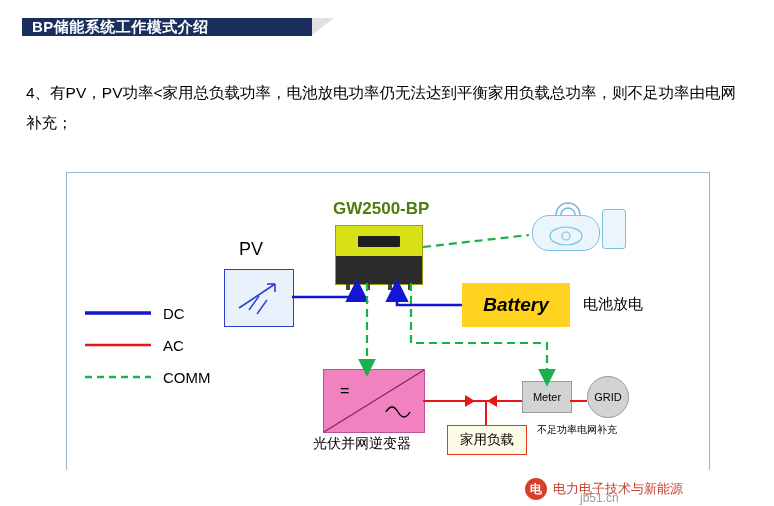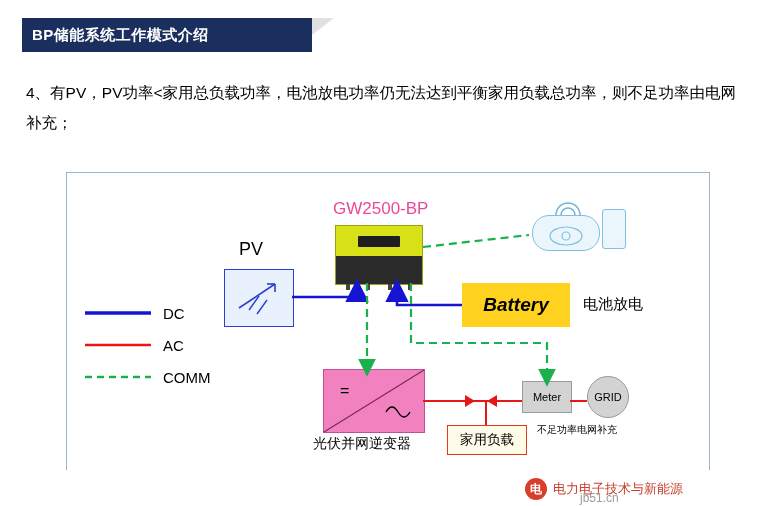--- a/index.html
+++ b/index.html
@@ -6,21 +6,21 @@
   body{
     width:774px;height:506px;
     background:#ffffff;
     font-family:"Liberation Sans","DejaVu Sans",sans-serif;
     position:relative;
     overflow:hidden;
   }
   
   .banner{
     position:absolute;left:22px;top:18px;
-    width:290px;height:34px;
+    width:290px;height:18px;
     background:#1b2f5e;
     display:flex;align-items:center;
   }
   .banner-text{
     color:#ffffff;font-size:15px;font-weight:bold;
     margin-left:10px;letter-spacing:0.5px;
     white-space:nowrap;
   }
   .banner-tail{
     position:absolute;left:312px;top:18px;
@@ -46,21 +46,21 @@
   
   .abs{position:absolute;}
   .lbl{position:absolute;font-size:14px;color:#000;white-space:nowrap;font-family:Liberation Serif, serif;}
   
   .pv-box{
     position:absolute;left:157px;top:96px;width:68px;height:56px;
     border:1.5px solid #2b3fd0;background:#e9f1fd;
   }
   .pv-title{position:absolute;left:172px;top:66px;font-size:18px;color:#000;}
   
-  .gw-title{position:absolute;left:266px;top:26px;font-size:17px;color:#ec4899;font-weight:normal;}
+  .gw-title{position:absolute;left:266px;top:26px;font-size:17px;color:#4d7c0f;font-weight:bold;}
   
   .inv{
     position:absolute;left:268px;top:52px;width:86px;height:58px;
     background:linear-gradient(#d8e018 0 52%, #2b2b2b 52% 100%);
     border:1px solid #9aa00f;
   }
   .inv-screen{
     position:absolute;left:22px;top:10px;width:42px;height:11px;
     background:#1e1e1e;border-radius:1px;
   }

